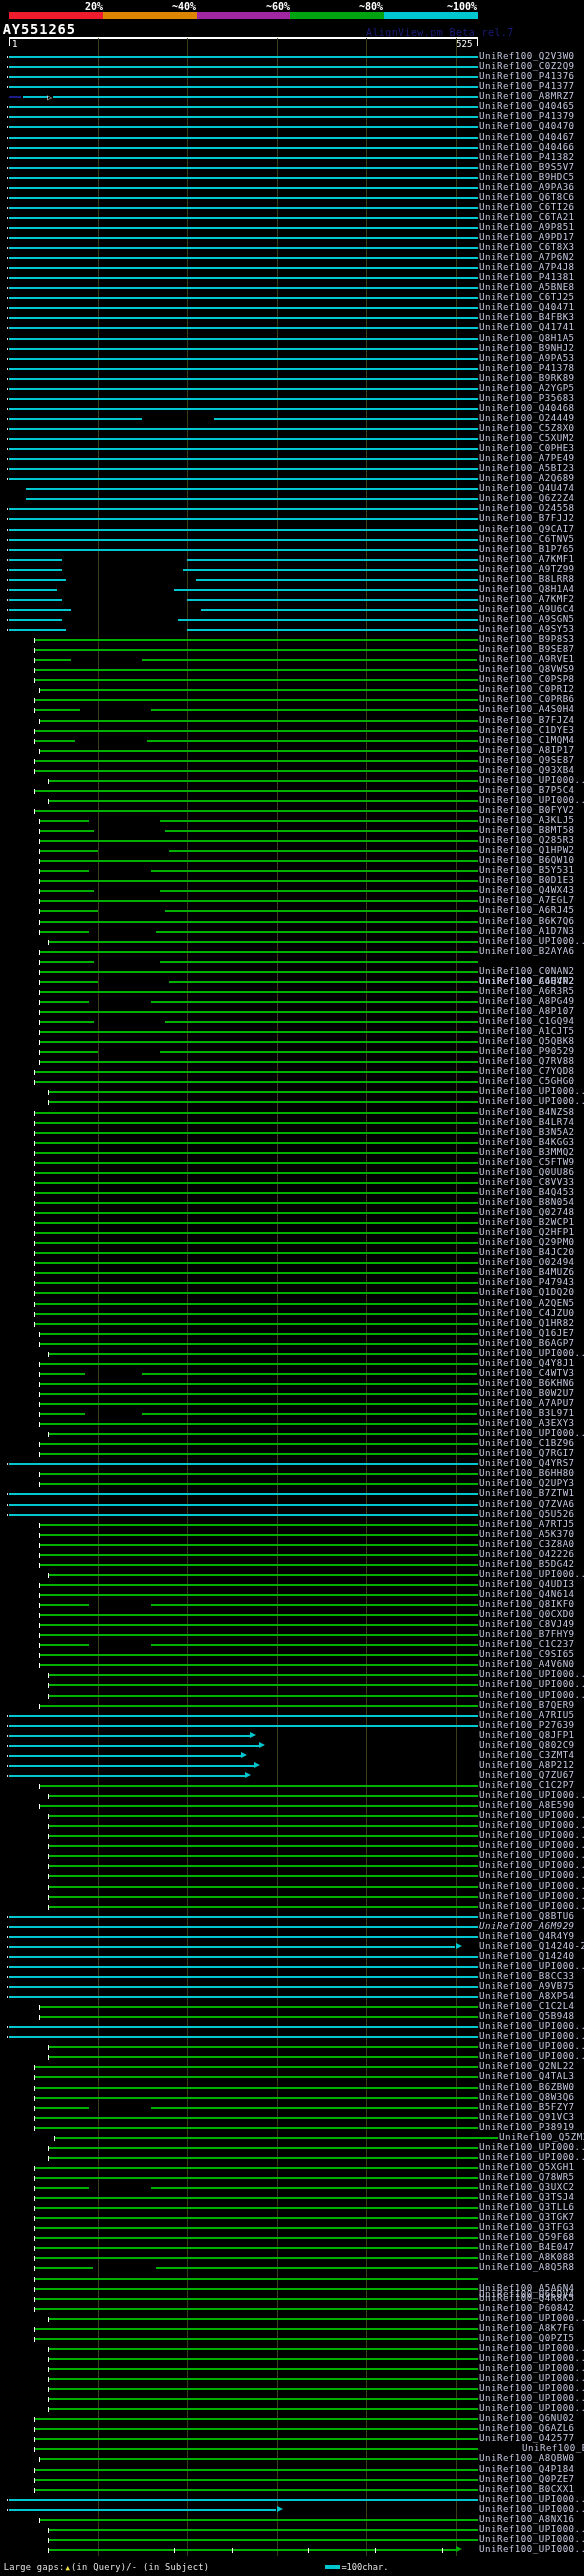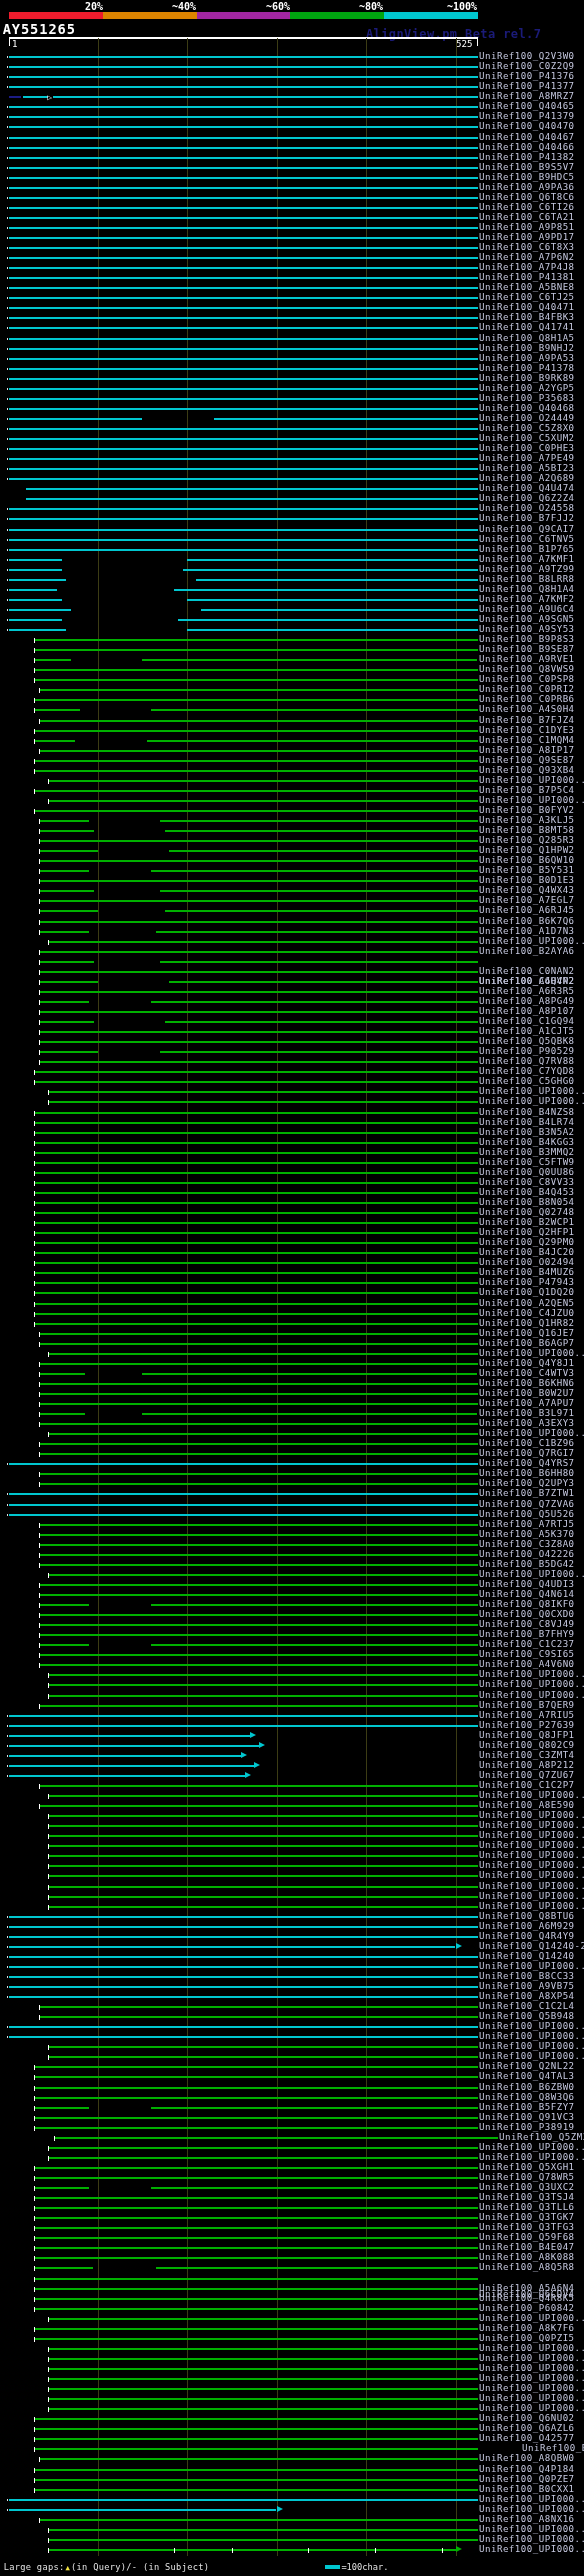--- a/index.html
+++ b/index.html
@@ -1,21 +1,21 @@
 <!DOCTYPE html>
 <html style="font-size:14.6px"><head>
 <meta charset="utf-8">
 <style>
   html,body{margin:0;padding:0;background:#000;}
   #screen{position:relative;width:585px;height:2576px;background:#000;overflow:hidden;
           font-family:"DejaVu Sans Mono","Liberation Mono",monospace;}
   .pct{position:absolute;top:0.9px;font-weight:bold;font-size:10px;color:#fff;white-space:pre;}
   .lbl{position:absolute;font-size:9.1px;line-height:9.1px;letter-spacing:0.5px;color:#c6c9e0;white-space:pre;}
   #query-name{position:absolute;left:2.7px;top:21px;font-weight:bold;font-size:13.7px;color:#fff;letter-spacing:0.9px;}
-  #app-title{position:absolute;left:366px;top:26.5px;font-weight:bold;font-size:12px;color:#1b1b78;letter-spacing:0.4px;}
+  #app-title{position:absolute;left:366px;top:26.5px;font-weight:normal;font-size:10px;color:#1b1b78;letter-spacing:0.4px;}
   #ruler-line{position:absolute;left:9.1px;top:37px;width:469px;height:1.8px;background:#fff;}
   .ruler-num{position:absolute;top:39px;font-size:9.1px;color:#fff;}
   .ruler-end-tick{position:absolute;top:37px;width:0.9px;height:9.1px;background:#fff;}
   #legend-left{position:absolute;left:3.7px;top:2562px;display:flex;align-items:center;
                font-size:8.7px;letter-spacing:0.3px;color:#e2e2e2;white-space:pre;}
   #legend-left .tri{color:#f5e642;font-size:7.3px;margin:0 0.9px;}
   #legend-right{position:absolute;left:325px;top:2562px;display:flex;align-items:center;
                 font-size:8.7px;color:#e2e2e2;white-space:pre;}
   #scale-unit-bar{display:inline-block;width:14.6px;height:3.7px;margin-right:1.8px;}
   #scalebar{position:absolute;left:9.1px;top:12px;width:469px;height:7.3px;display:flex;}
@@ -1016,21 +1016,21 @@
         <span class="lbl" style="left: 479px; top: 0px;">UniRef100_UPI000..</span>
       </div>
       <div style="position: absolute; left: 0px; top: 1912px; width: 585px; height: 10px;">
         <div style="position: absolute; left: 9.1px; top: 3.7px; width: 469px; height: 2.7px; background: rgb(0, 198, 207);"></div>
         <div style="position: absolute; left: 7.3px; top: 3.7px; width: 0.9px; height: 2.7px; background: rgb(220, 220, 220);"></div>
         <span class="lbl" style="left: 479px; top: 0px;">UniRef100_Q8BTU6</span>
       </div>
       <div style="position: absolute; left: 0px; top: 1922px; width: 585px; height: 10px;">
         <div style="position: absolute; left: 9.1px; top: 3.7px; width: 469px; height: 2.7px; background: rgb(0, 198, 207);"></div>
         <div style="position: absolute; left: 7.3px; top: 3.7px; width: 0.9px; height: 2.7px; background: rgb(220, 220, 220);"></div>
-        <span class="lbl" style="left: 479px; top: 0px;">UniRef100_A6M929</span>
+        <span class="lbl" style="left: 479px; top: 0px; font-style: italic;">UniRef100_A6M929</span>
       </div>
       <div style="position: absolute; left: 0px; top: 1932px; width: 585px; height: 10px;">
         <div style="position: absolute; left: 9.1px; top: 3.7px; width: 469px; height: 2.7px; background: rgb(0, 198, 207);"></div>
         <div style="position: absolute; left: 7.3px; top: 3.7px; width: 0.9px; height: 2.7px; background: rgb(220, 220, 220);"></div>
         <span class="lbl" style="left: 479px; top: 0px;">UniRef100_Q4R4Y9</span>
       </div>
       <div style="position: absolute; left: 0px; top: 1942px; width: 585px; height: 10px;">
         <div style="position: absolute; left: 9.1px; top: 3.7px; width: 446px; height: 2.7px; background: rgb(0, 198, 207);"></div>
         <div style="position: absolute; left: 7.3px; top: 3.7px; width: 0.9px; height: 2.7px; background: rgb(220, 220, 220);"></div>
         <div style="position: absolute; left: 456px; top: 0.9px; width: 0px; height: 0px; border-top: 3.7px solid transparent; border-bottom: 3.7px solid transparent; border-left: 6.4px solid rgb(0, 198, 207);"></div>

